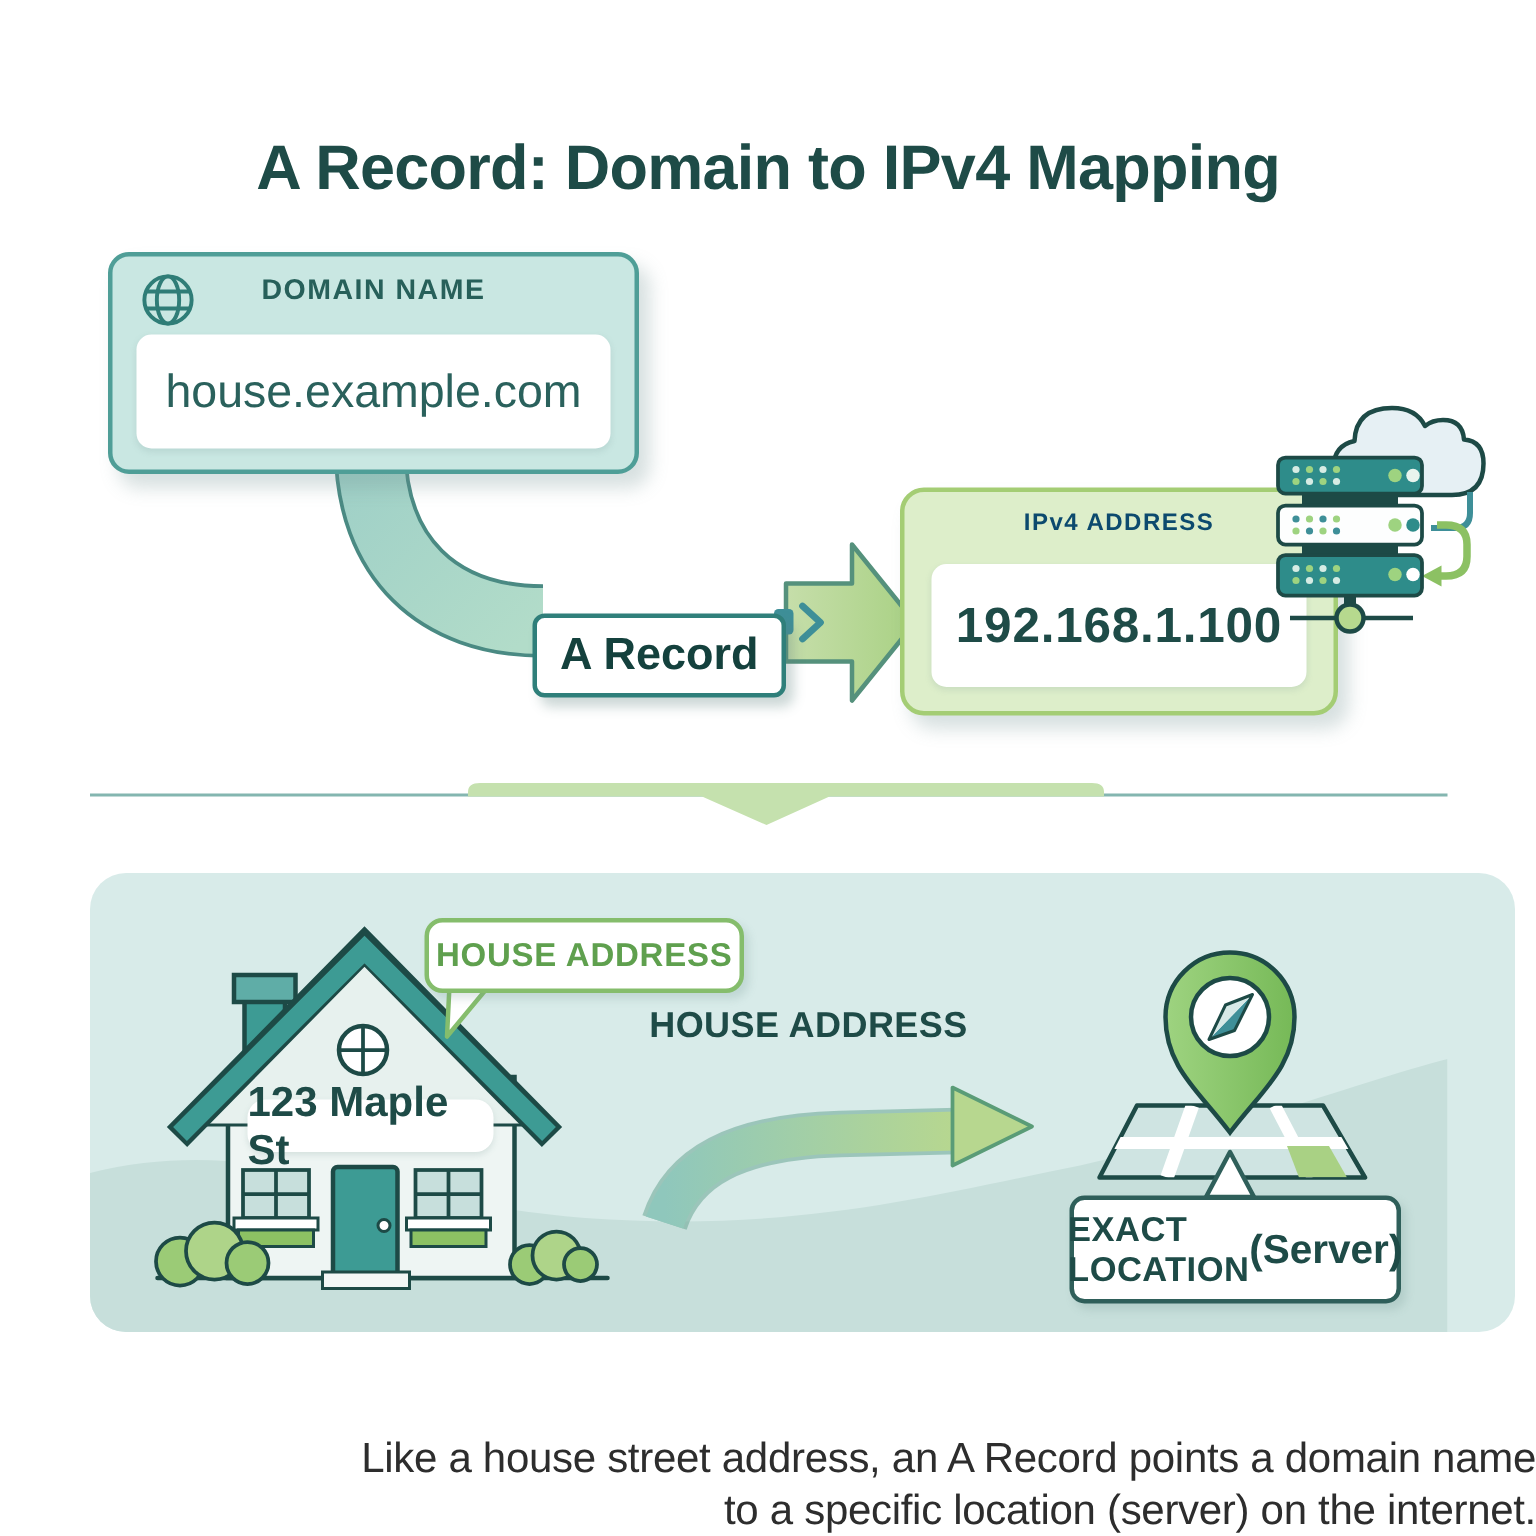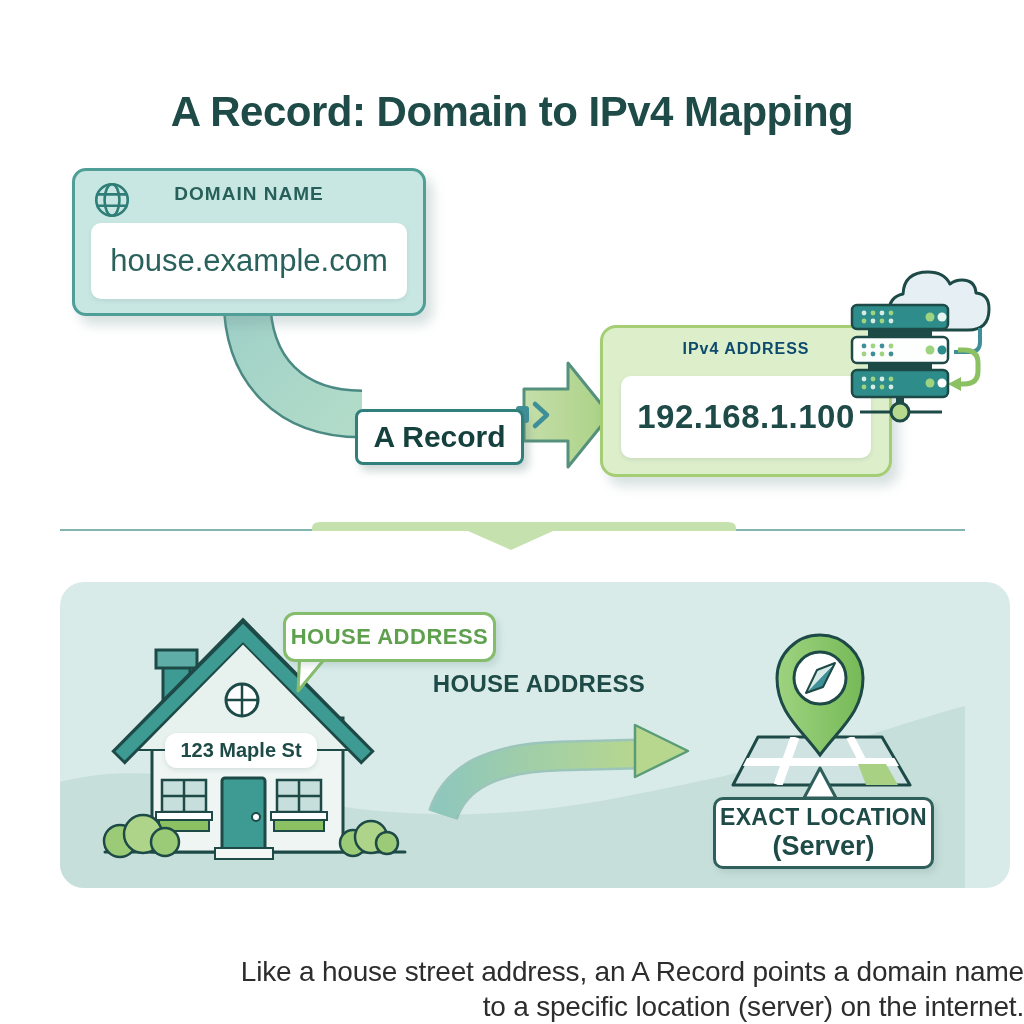--- a/index.html
+++ b/index.html
@@ -47,30 +47,30 @@
   .panel{position:absolute;left:60px;top:582px;width:905px;height:306px;
          background:#d8ebe9;border-radius:24px;overflow:hidden;z-index:1;padding-left:45px;}
   .panel-svg{position:absolute;left:0;top:0;width:905px;height:306px;}
 
   .bubble-tail{position:absolute;left:232px;top:64px;width:50px;height:50px;}
   .bubble{position:absolute;left:223px;top:30px;width:207px;height:44px;background:#ffffff;
           border:3px solid #85bd6c;border-radius:12px;display:flex;align-items:center;
           justify-content:center;font-size:22px;font-weight:700;color:#5fa04e;
           letter-spacing:.5px;box-shadow:3px 4px 6px rgba(110,145,142,.22);}
 
-  .house-sign{position:absolute;left:105px;top:151px;width:152px;height:35px;background:#ffffff;
+  .house-sign{position:absolute;left:105px;top:151px;width:164px;height:35px;background:#ffffff;
               border-radius:12px;display:flex;align-items:center;justify-content:center;
-              font-size:20px;font-weight:700;color:#1e4b47;box-shadow:0 2px 4px rgba(110,145,142,.2);}
+              font-size:28px;font-weight:700;color:#1e4b47;box-shadow:0 2px 4px rgba(110,145,142,.2);}
 
   .compare-text{position:absolute;left:339px;top:88px;width:280px;text-align:center;
                 font-size:24px;font-weight:700;color:#1e4b47;line-height:27px;letter-spacing:.3px;}
   .compare-text span{display:block;}
 
   .loc-label{position:absolute;left:653px;top:215px;width:215px;height:66px;background:#ffffff;
-             border:3px solid #2f5f5a;border-radius:10px;display:flex;flex-direction:column;
+             border:3px solid #2f5f5a;border-radius:10px;display:flex;flex-direction:row;
              align-items:center;justify-content:center;color:#1e4b47;font-weight:700;
              box-shadow:3px 4px 6px rgba(110,145,142,.22);}
   .loc-label .l1{font-size:23px;letter-spacing:.3px;}
   .loc-label .l2{font-size:27px;}
 
   
   .caption{position:absolute;left:0;top:914px;width:100%;text-align:right;
            font-size:28px;color:#2d2d2d;line-height:35px;letter-spacing:-.2px;margin-top:40px;}
   .caption span{display:block;}
 </style>

